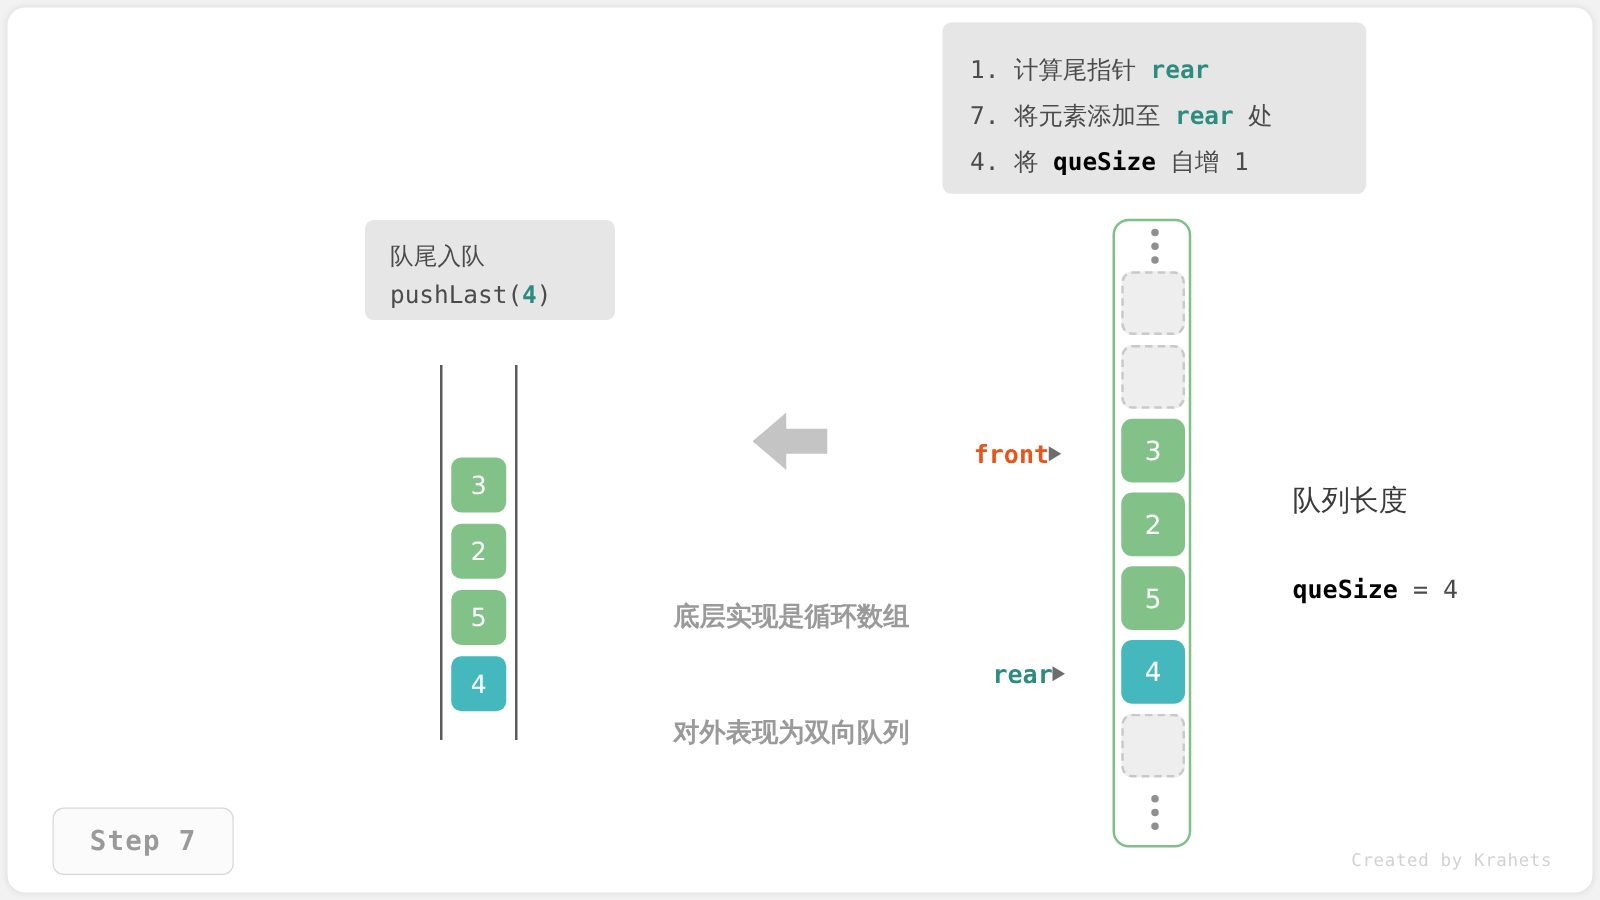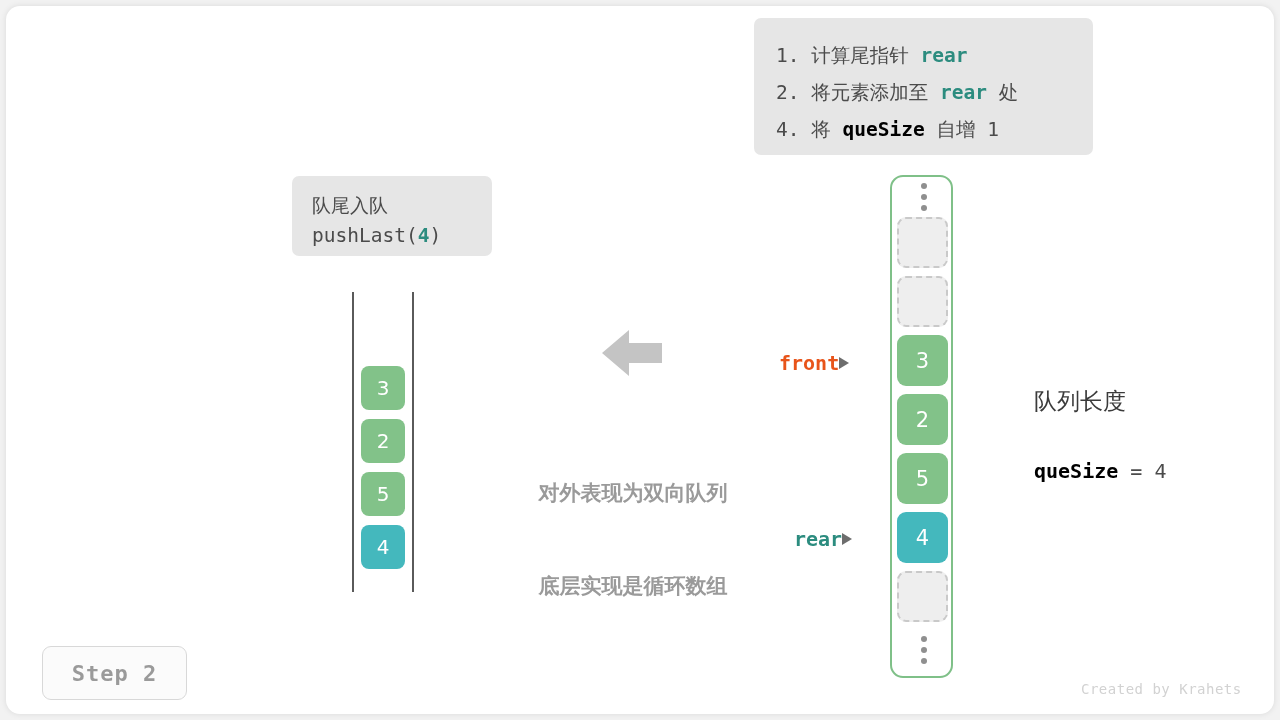--- a/index.html
+++ b/index.html
@@ -254,21 +254,21 @@
   }
 </style>
 </head>
 <body>
 
 <div id="stage">
   <div id="card">
 
     <div class="gbox" id="instr">
       <div class="instr-line"><span>1. 计算尾指针 </span><span class="kw-teal">rear</span><span></span></div>
-      <div class="instr-line"><span>2. 将元素添加至 </span><span class="kw-teal">rear</span><span> 处</span></div>
+      <div class="instr-line"><span>7. 将元素添加至 </span><span class="kw-teal">rear</span><span> 处</span></div>
       <div class="instr-line"><span>4. 将 </span><span class="kw-blue">queSize</span><span> 自增 1</span></div>
     </div>
 
     <div class="gbox" id="oplabel">
       <div class="op-cn">队尾入队</div>
       <div class="op-code"><span>pushLast(</span><span class="kw-teal">4</span><span>)</span></div>
     </div>
 
     <div id="deque">
       <div class="rail left"></div>
@@ -279,22 +279,22 @@
       <div class="dq-cell" id="dq3" style="top: 233px; background: rgb(68, 184, 189);">4</div>
     </div>
 
     <div id="bigarrow">
       <svg width="60" height="50" viewBox="0 0 60 50">
         <polygon points="0,25 27,2 27,15 60,15 60,35 27,35 27,48" fill="#c4c4c4"></polygon>
       </svg>
     </div>
 
     <div id="note">
+      <div>底层实现是循环数组</div>
       <div>对外表现为双向队列</div>
-      <div>底层实现是循环数组</div>
     </div>
 
     <div id="arr">
       <div class="dots" id="dots-top" style="top: 0px;">
           <i></i>
           <i></i>
           <i></i>
         </div>
       <div class="slot empty" id="s0" style="top: 40px;"></div>
       <div class="slot empty" id="s1" style="top: 99px;"></div>
@@ -317,18 +317,18 @@
     <div class="ptr" id="ptr-rear" style="color: rgb(44, 140, 127);">
       <span>rear</span>
       <span class="tip"></span>
     </div>
 
     <div id="size">
       <div class="s-cn">队列长度</div>
       <div class="s-code"><span class="kw-blue">queSize</span><span> = </span><span>4</span></div>
     </div>
 
-    <div id="step">Step 2</div>
+    <div id="step">Step 7</div>
 
     <div id="credit">Created by Krahets</div>
 
   </div>
 </div>
 
 </body></html>

